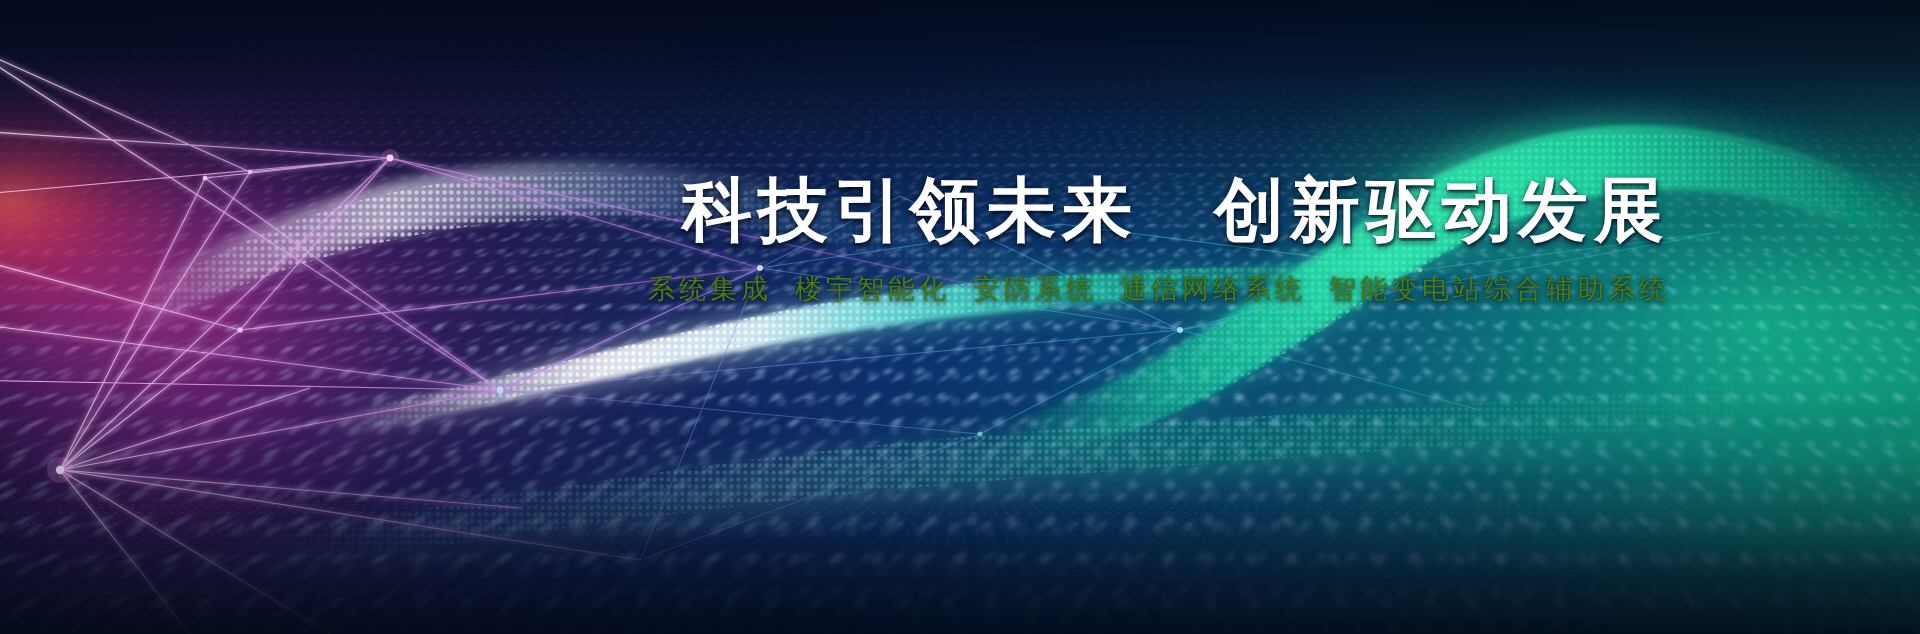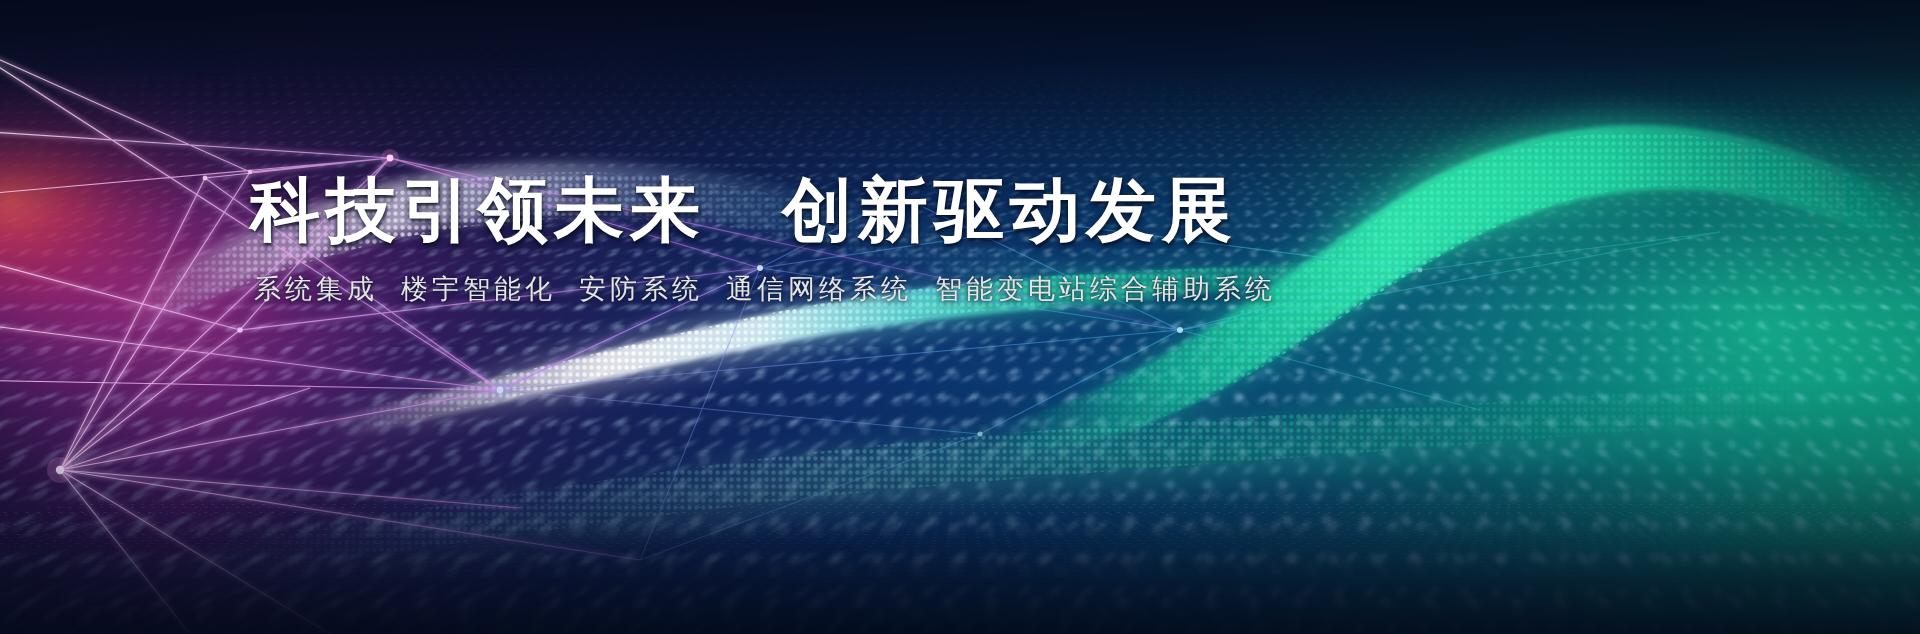--- a/index.html
+++ b/index.html
@@ -141,37 +141,38 @@
 
   
   .art { position: absolute; inset: 0; width: 1920px; height: 634px; }
 
   
   .content {
     position: absolute;
     left: 250px;
     top: 175px;
     width: 1420px;
+    text-align: right;
   }
   .title {
     margin: 0;
     color: #ffffff;
     font-size: 70px;
     font-weight: bold;
     letter-spacing: 6px;
     line-height: 1.0;
     white-space: pre;
     text-shadow:
       0 3px 7px rgba(2,10,30,0.75),
       0 1px 2px rgba(2,10,30,0.55),
       2px 3px 0 rgba(10,25,55,0.28);
   }
   .subtitle {
     margin: 26px 0 0 4px;
-    color: #e5e5e5;
+    color: #4d7c0f;
     font-size: 27px;
     font-weight: normal;
     letter-spacing: 4px;
     white-space: pre;
     text-shadow:
       0 2px 6px rgba(2,12,34,0.8),
       0 0 2px rgba(2,12,34,0.6);
   }
 </style>
 </head>

